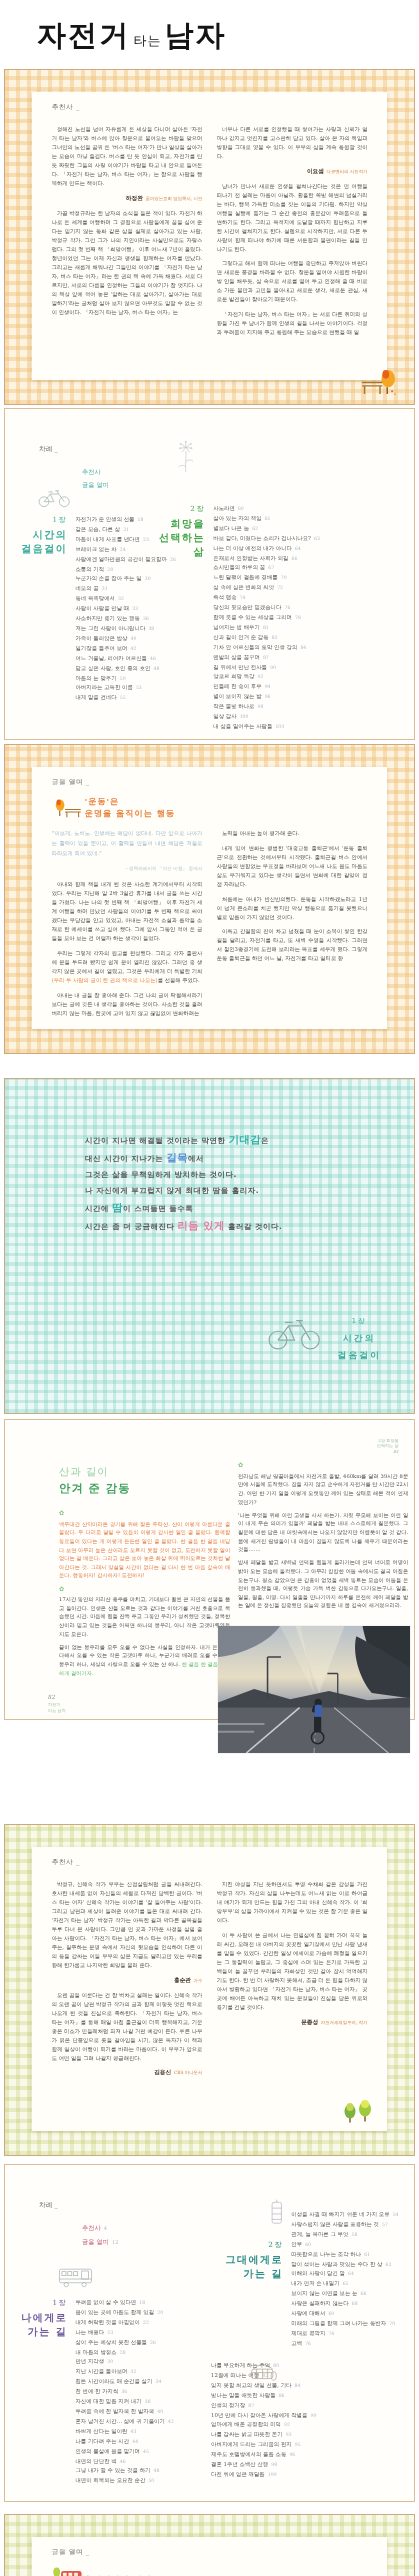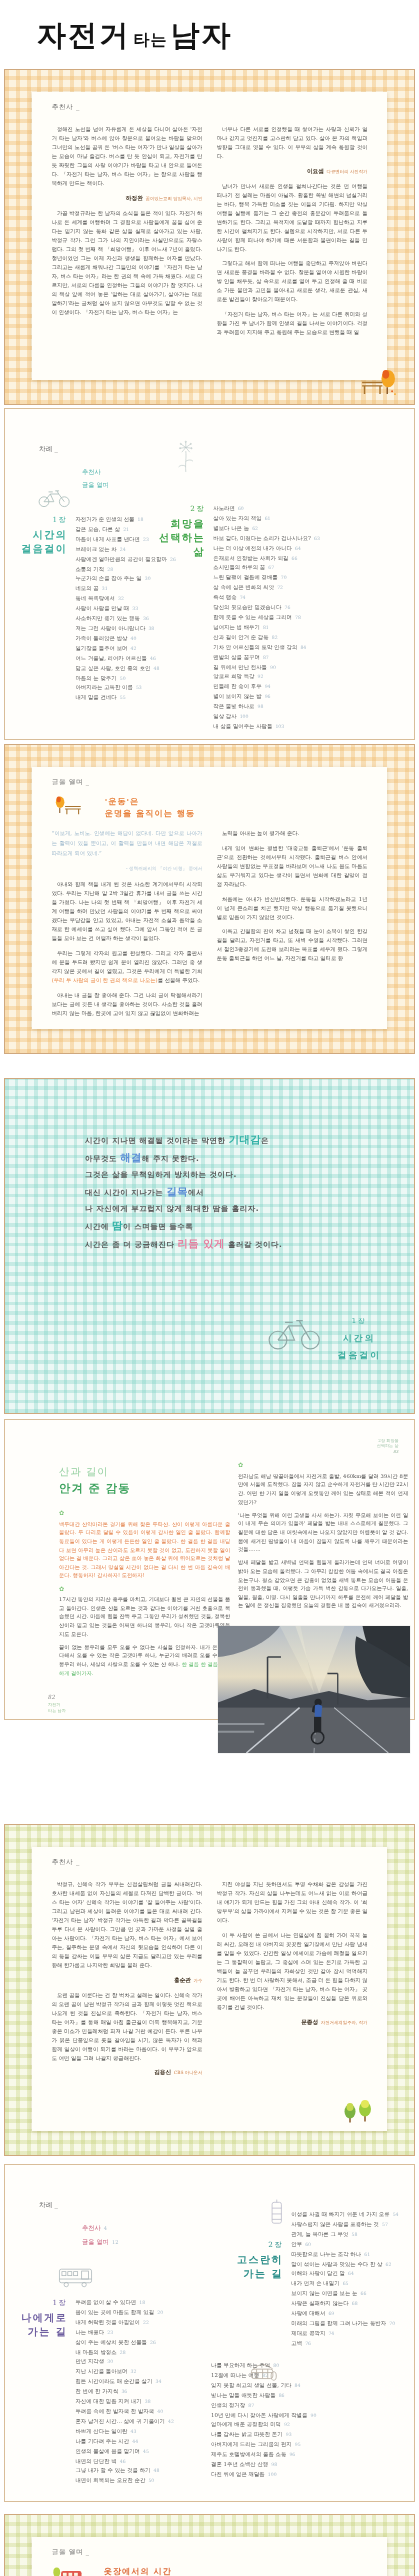--- a/index.html
+++ b/index.html
@@ -3,21 +3,21 @@
 <meta charset="utf-8">
 <style>
   *{margin:0;padding:0;box-sizing:border-box}
   html,body{background:#ffffff}
   .page{position:relative;width:419px;height:3524px;margin:0 auto;background:#fff;
         font-family:"DejaVu Serif","Liberation Serif",serif;color:#4a4a4a;overflow:hidden}
 
   
   .book-title{position:absolute;left:37px;white-space:nowrap;color:#141414}
   .book-title .big{font-size:29px;font-weight:bold;letter-spacing:2.1px}
-  .book-title .mid{font-size:16px;font-weight:bold;letter-spacing:1px;margin:0 3.1px}
+  .book-title .mid{font-size:13px;font-weight:normal;letter-spacing:1px;margin:0 3.1px}
 
   
   .panel{position:absolute;left:4.1px;width:411px;border:0.5px solid #cfa87e}
   .g-orange{background-color:#fcf3e0;background-image:
      repeating-linear-gradient(0deg,rgba(240,185,105,.38) 0 4.1px,rgba(255,255,255,0) 4.1px 10.8px),
      repeating-linear-gradient(90deg,rgba(240,185,105,.38) 0 4.1px,rgba(255,255,255,0) 4.1px 10.8px)}
   .g-blue{background-color:#ecf8f5;background-image:
      repeating-linear-gradient(0deg,rgba(110,205,190,.30) 0 3.6px,rgba(255,255,255,0) 3.6px 9.8px),
      repeating-linear-gradient(90deg,rgba(110,205,190,.30) 0 3.6px,rgba(255,255,255,0) 3.6px 9.8px)}
   .g-green{background-color:#f8f9e9;background-image:
@@ -49,21 +49,21 @@
   .chap-line{font-size:10px;font-weight:bold;display:block;line-height:14px}
   .toc-items{display:flex;flex-direction:column}
   .toc-row{display:flex;align-items:baseline;font-size:5.4px;line-height:8.9px;white-space:nowrap}
   .tt{color:#565656}
   .pg{color:#a6bac9;font-size:4.6px;margin-left:3.1px}
   .c-teal{color:#3fae9f}.c-green{color:#45a74d}.c-purple{color:#6f5fa0}
   .c-teal2{color:#2e8f8a}.c-red{color:#cb4a30}
   .toc-art{position:absolute}
 
   
-  .open-head{display:flex;align-items:flex-start;gap:20px;margin:8.2px 0 0 1px}
+  .open-head{display:flex;align-items:flex-end;gap:0;margin:8.2px 0 0 1px}
   .open-title{font-size:8.2px;font-weight:bold;color:#e8813c;letter-spacing:1px;line-height:12.4px}
   .quote-blue{color:#9bb7cc;margin-bottom:2.1px}
   .quote-blue p{text-indent:0 !important;line-height:9.8px}
   .quote-attr{display:block;text-align:right;color:#b2c6d6;font-size:4.6px;margin:1px 0 7.2px 0}
   .hl-orange{color:#e8813c}
 
   
   .hand{position:absolute;left:80px;font-weight:bold;letter-spacing:0.5px;color:#5a5a5a;
         font-size:7.5px;line-height:16px;font-family:"DejaVu Sans","Liberation Sans",sans-serif}
   .hand .hl{font-size:10.3px}
@@ -378,23 +378,22 @@
           <p>처음에는 아내가 반신반의했다. 운동을 시작하겠노라고 1년이 넘게 큰소리를 치곤 했지만 막상 행동으로 옮기질 못했으니 별로 믿음이 가지 않았던 것이다.</p>
           <p>이윽고 간절함의 잔이 차고 넘쳤을 때 눈이 소복이 쌓인 한강 길을 달리고, 자전거를 타고, 또 새벽 수영을 시작했다. 그러면서 철인3종경기에 도전해 보리라는 목표를 세우게 됐다. 그렇게 운동 출퇴근을 하던 어느 날, 자전거를 타고 일터로 향</p>
         </div>
       </div>
     </div>
   </section>
 
   <section class="panel g-blue" style="top:1078px;height:336px">
     <div class="hand" style="top:52px;right:31px">
       <p><span>시간이 지나면 해결될 것이라는 막연한 </span><span class="hl hl-teal">기대감</span><span>은</span></p>
-      <p><span>아무것도 </span><span class="hl hl-blue">해결</span><span>해 주지 못한다.</span></p>
+      <p><span>대신 시간이 지나가는 </span><span class="hl hl-blue">길목</span><span>에서</span></p>
       <p>그것은 삶을 무책임하게 방치하는 것이다.</p>
-      <p><span>대신 시간이 지나가는 </span><span class="hl hl-blue">길목</span><span>에서</span></p>
       <p>나 자신에게 부끄럽지 않게 최대한 땀을 흘리자.</p>
       <p><span>시간에 </span><span class="hl hl-teal">땀</span><span>이 스며들면 들수록</span></p>
       <p><span>시간은 좀 더 궁금해진다 </span><span class="hl hl-pink">리듬 있게</span><span> 흘러갈 것이다.</span></p>
     </div>
     <div class="stamp" style="right:33px;top:234px">
       <svg width="59" height="40" viewBox="0 0 100 64">
         <g fill="none" stroke="#8fa9a6" stroke-width="2">
             <circle cx="22" cy="44" r="15"></circle>
             <circle cx="77" cy="44" r="15"></circle>
         <path d="M22 44 L40 20 L63 20 L77 44 M40 20 L50 44 L22 44 M63 20 L58 11 M53 11 h11 M34 14 h13"></path>
@@ -601,21 +600,21 @@
     <svg class="toc-art" style="left:264px;top:33px" width="15.5" height="28" viewBox="0 0 40 70">
       <g fill="none" stroke="#b9b9c8" stroke-width="2">
           <path d="M20 3 v7"></path>
           <rect x="8" y="10" width="24" height="54" rx="5"></rect>
           <path d="M8 25 h24 M8 40 h24 M8 54 h24"></path>
         </g>
     </svg>
     <div class="chap-block" style="left:206px;top:45px">
       <div class="chap-head c-teal2" style="width:72px;padding-top:30px">
         <span class="chap-num">2장</span>
-        <span class="chap-line">고스란히</span>
+        <span class="chap-line">그대에게로</span>
         <span class="chap-line">가는 길</span>
       </div>
       <div class="toc-items">
 
       <div class="toc-row">
             <span class="tt">이성을 사귈 때 빠지기 쉬운 네 가지 오류</span>
             <span class="pg">54</span>
           </div>
           <div class="toc-row">
             <span class="tt">사랑스럽지 않은 사람을 포용하는 것</span>

